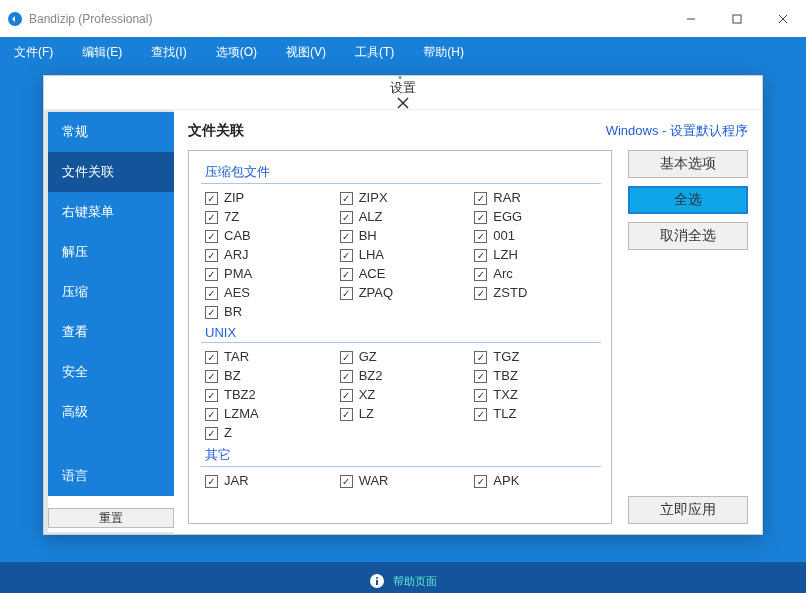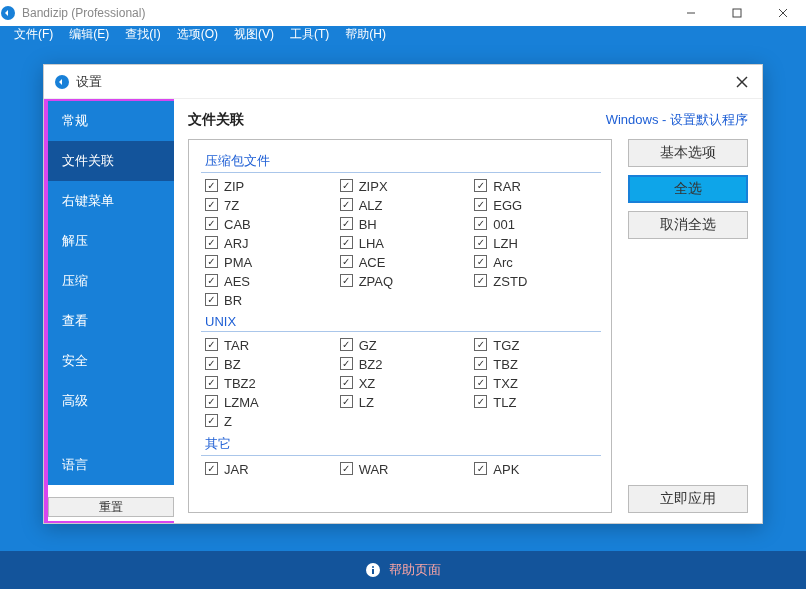--- a/index.html
+++ b/index.html
@@ -1,67 +1,67 @@
 <!DOCTYPE html>
 <html><head>
 <meta charset="utf-8">
 <style>
 * { box-sizing: border-box; margin: 0; padding: 0; font-family: "Segoe UI", "Microsoft YaHei", sans-serif; }
 body { width: 806px; height: 593px; background: #fff; overflow: hidden; }
 
-.titlebar { height: 26px; background: #fff; display: flex; align-items: center; padding-left: 0; }
+.titlebar { height: 37px; background: #fff; display: flex; align-items: center; padding-left: 7px; }
 .titlebar-icon { width: 16px; height: 16px; margin-right: 6px; }
 .titlebar-title { font-size: 12px; color: #888; flex: 1; }
 .titlebar-btns { display: flex; }
 .titlebar-btn { width: 46px; height: 30px; display: flex; align-items: center; justify-content: center; color: #666; font-size: 11px; }
 .titlebar-btn svg { stroke: #444; }
 
-.menubar { height: 24px; background: #1880D8; display: flex; align-items: flex-start; padding: 0 6px; }
+.menubar { height: 24px; background: #1880D8; display: flex; align-items: flex-end; padding: 0 6px; gap: 13px; }
 .menu-item { color: #fff; font-size: 12px; padding: 0 8px; cursor: default; }
 
 .workspace { height: calc(593px - 30px - 24px - 38px); background: #1880D8; padding: 14px; position: relative; }
 
 .dialog { width: 720px; height: 460px; background: #fff; border: 1px solid #ccc; margin: 0 auto; box-shadow: 0 4px 20px rgba(0,0,0,0.25); display: flex; flex-direction: column; }
-.dialog-titlebar { height: 34px; display: flex; align-items: center; padding: 0 10px; border-bottom: 1px solid #eee; }
+.dialog-titlebar { height: 34px; display: flex; align-items: center; padding: 0 10px; border-bottom: 1px solid #eee; flex-direction: column; }
 .dialog-icon { width: 16px; height: 16px; margin-right: 6px; }
 .dialog-title { font-size: 13px; color: #333; flex: 1; }
 .dialog-close { width: 20px; height: 20px; display: flex; align-items: center; justify-content: center; }
 
 .dialog-body { flex: 1; display: flex; overflow: hidden; }
 
-.sidebar { width: 130px; background: #d946ef; display: flex; flex-direction: column; padding: 2px 0 2px 4px;}
+.sidebar { width: 130px; background: #e5e5e5; display: flex; flex-direction: column; padding: 2px 0 2px 4px;}
 .sidebar-list { flex: 1; background: #1880D8; }
 .side-item { color: #fff; font-size: 13px; padding: 11px 14px; cursor: default; }
 .side-item.active { background: #13549B; }
 .side-gap { height: 24px; }
 .side-btns { padding: 6px 0 4px 0; background:#fff; }
 .side-btn { display: block; width: 100%; height: 20px; margin-top: 6px; background: #f0f0f0; border: 1px solid #bbb; font-size: 12px; color: #333; cursor: default; }
 
 .content { flex: 1; padding: 12px 14px 10px 14px; display: flex; flex-direction: column; overflow: hidden; }
 .content-header { display: flex; align-items: center; padding-bottom: 10px; }
 .content-title { font-size: 14px; font-weight: bold; color: #222; flex: 1; }
 .content-link { font-size: 13px; color: #1E5FD5; cursor: pointer; margin-left: 31px; }
 
 .content-row { flex: 1; display: flex; gap: 16px; overflow: hidden; }
 
 .assoc-panel { flex: 1; border: 1px solid #bbb; padding: 8px 6px 0 12px; overflow: hidden; position: relative; }
 .assoc-scroll { height: 100%; overflow-y: scroll; padding-right: 4px; }
 .group-label { color: #1E5FD5; font-size: 13px; border-bottom: 1px solid #aac6ea; margin: 4px 0 6px 0; padding: 0 0 2px 4px; }
 .group-items { display: grid; grid-template-columns: repeat(3, 1fr); gap: 4px 8px; padding-left: 4px; margin-bottom: 6px; }
-.check-item { display: flex; align-items: flex-start; font-size: 13px; color: #333; gap: 6px; }
+.check-item { display: flex; align-items: flex-end; font-size: 13px; color: #333; gap: 6px; }
 .check-box { width: 13px; height: 13px; border: 1px solid #666; display: inline-flex; align-items: center; justify-content: center; }
 .check-box.checked::after { content: "✓"; font-size: 10px; line-height: 1; color: #333; }
 
 .right-btns { width: 120px; display: flex; flex-direction: column; gap: 8px; }
 .right-btn { height: 28px; border: 1px solid #bbb; background: #f0f0f0; font-size: 14px; color: #333; cursor: default; }
 .right-btn.sel { border: 2px solid #1880D8; background: #0ea5e9; }
 .right-spacer { flex: 1; }
 
 .footer { height: 38px; background: #13549B; display: flex; align-items: center; justify-content: center; gap: 8px; }
-.footer-text { color: #fca5a5; font-size: 13px; }
+.footer-text { color: #5eead4; font-size: 11px; }
 .footer-icon { width: 16px; height: 16px; }
 
 
 .assoc-scroll::-webkit-scrollbar { width: 16px; }
 .assoc-scroll::-webkit-scrollbar-track { background: #f0f0f0; }
 .assoc-scroll::-webkit-scrollbar-thumb { background: #c8c8c8; border: 1px solid #aaa; }
 </style>
 </head>
 <body>
 

